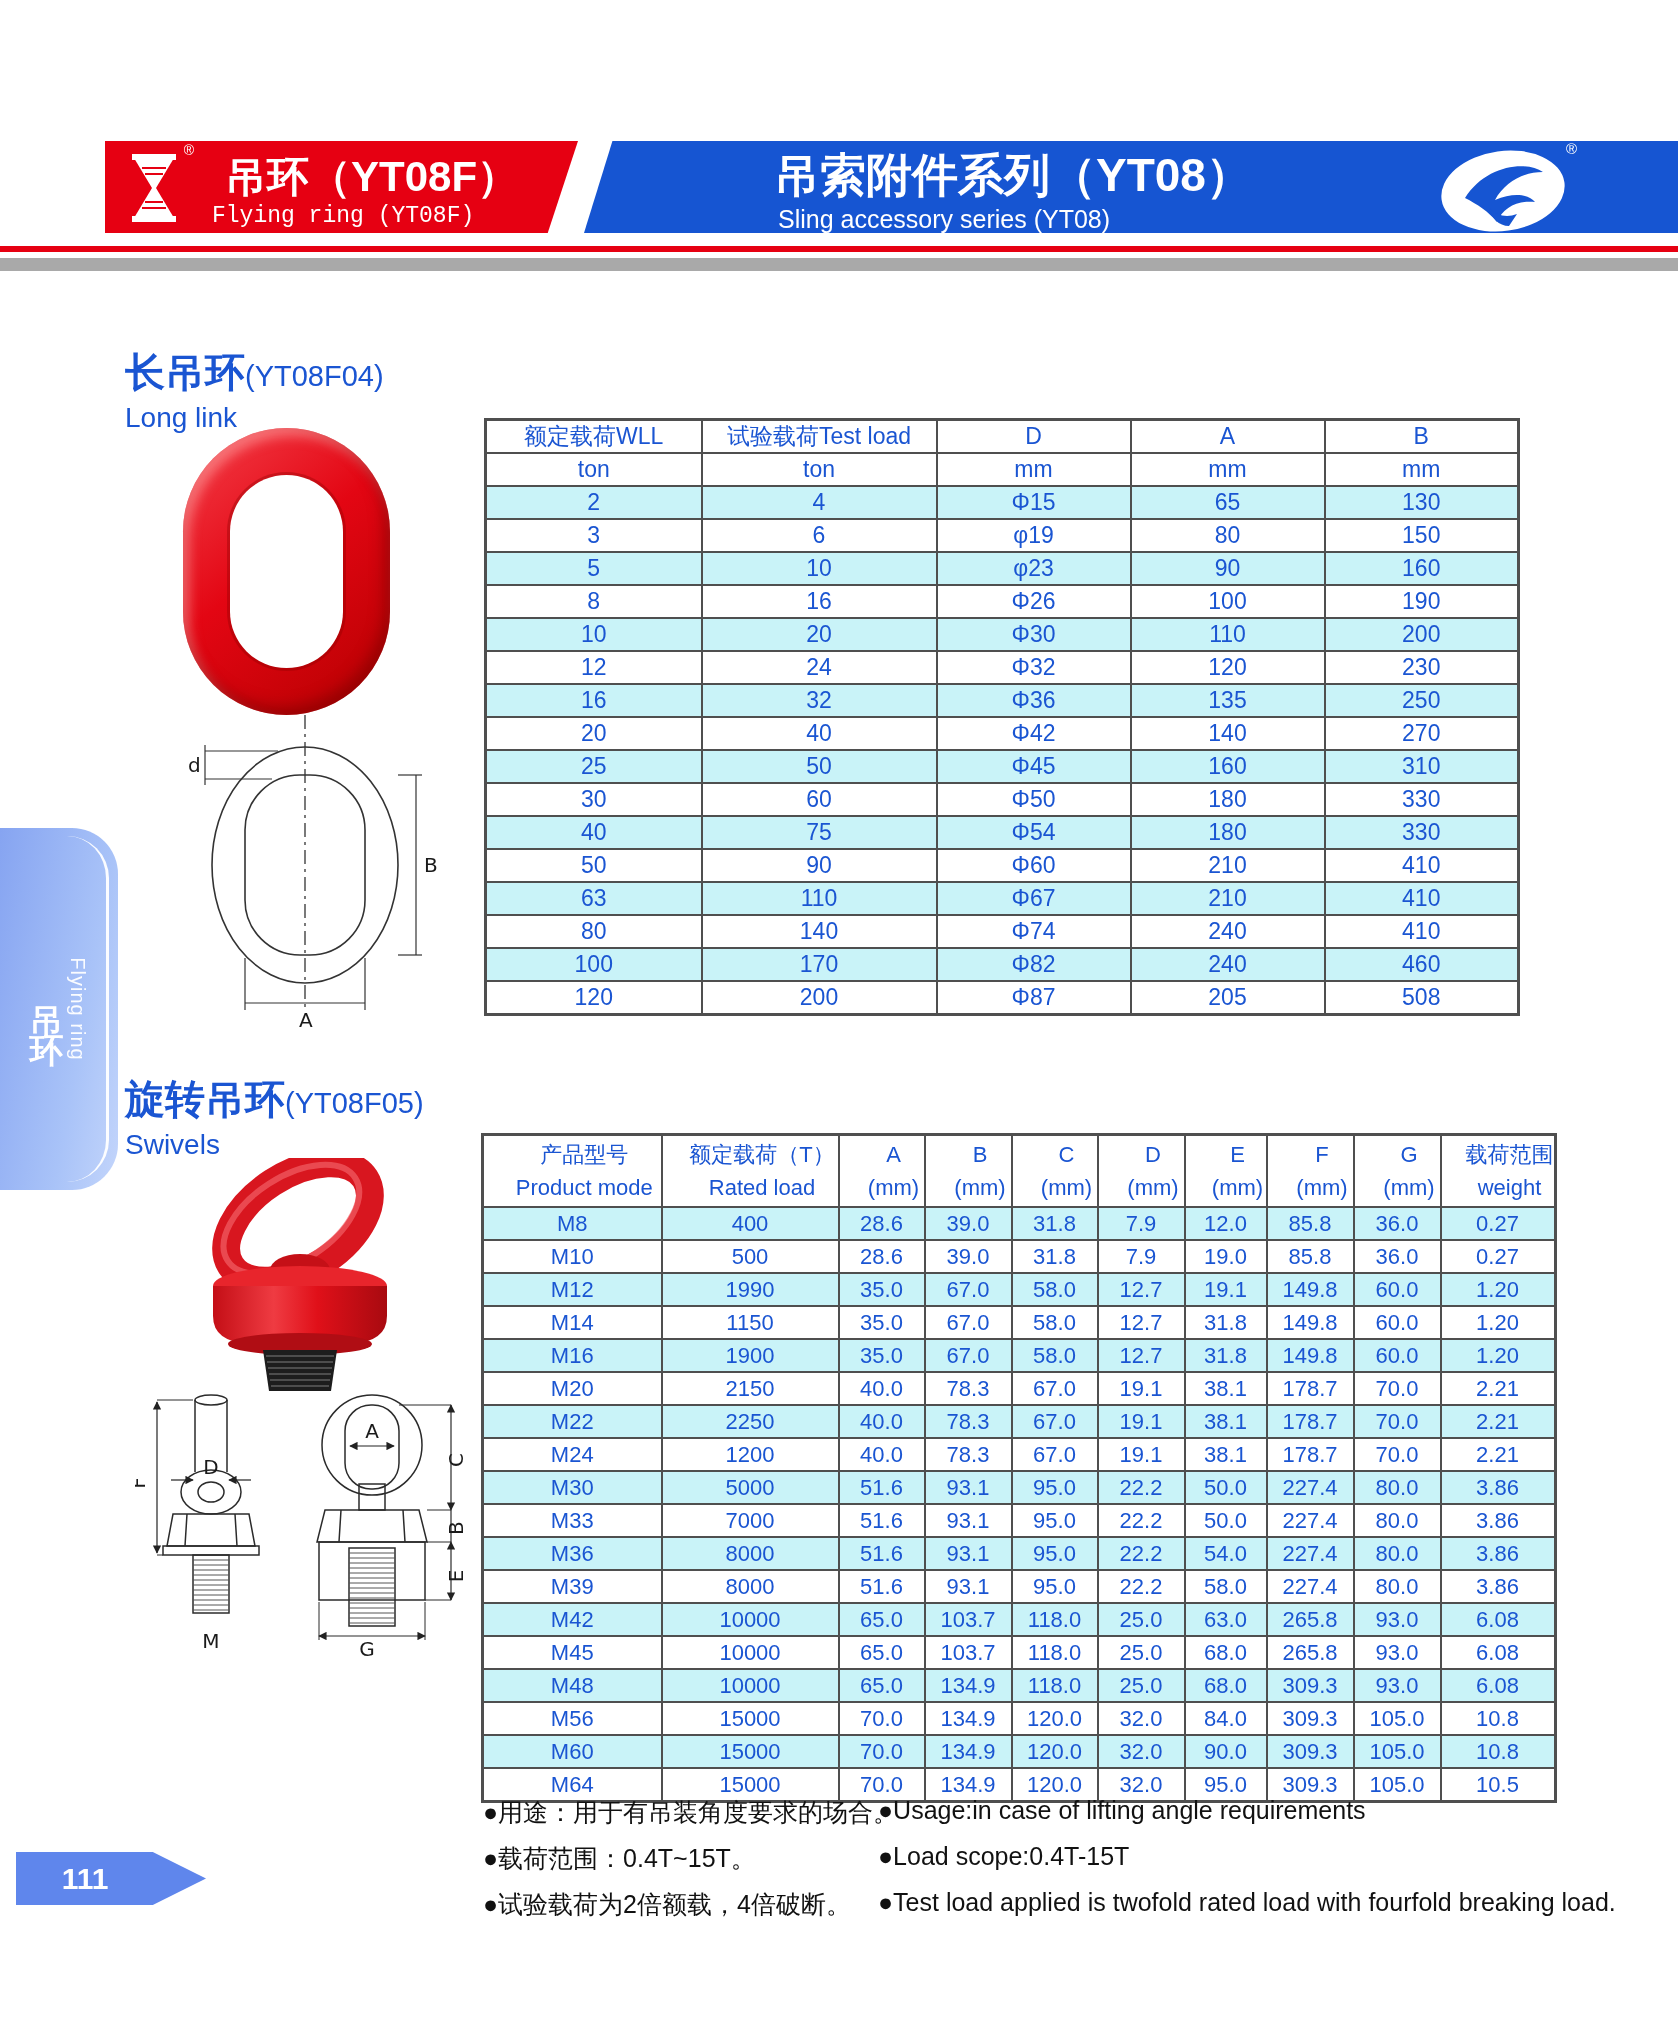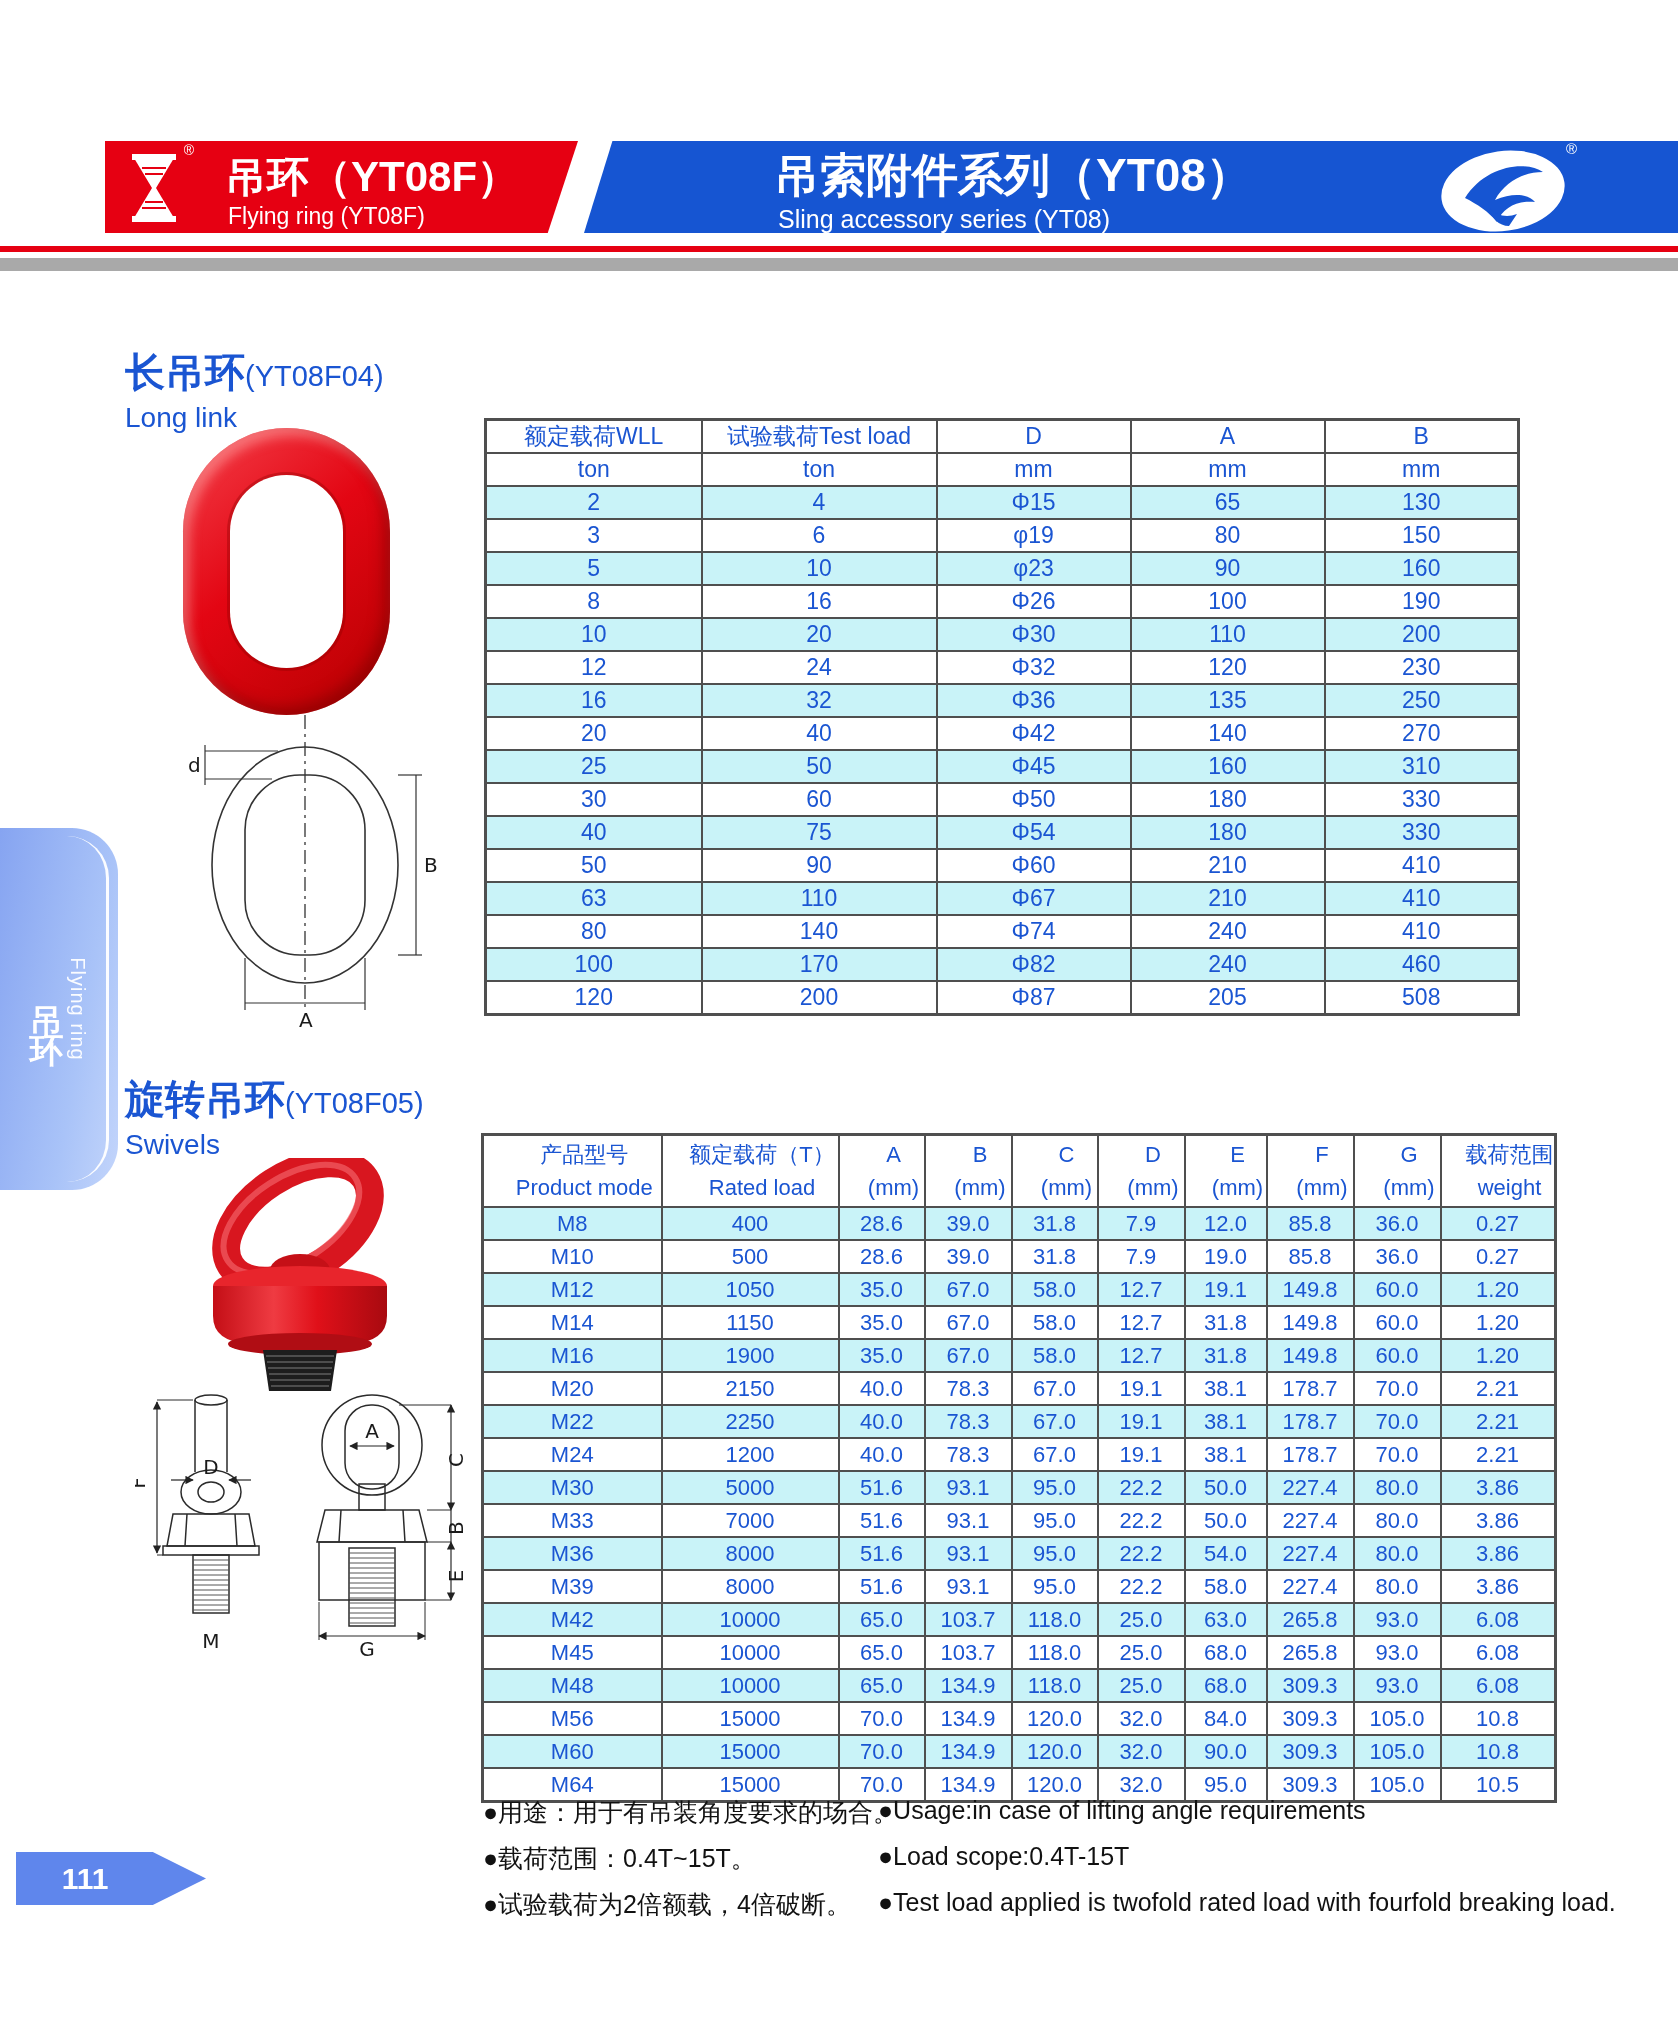--- a/index.html
+++ b/index.html
@@ -7,21 +7,21 @@
         font-family:"Liberation Sans","DejaVu Sans",sans-serif;}
 
   
   .band-red{position:absolute;left:105px;top:141px;width:473px;height:92px;
             background:#e60012;clip-path:polygon(0 0,100% 0,93.6% 100%,0 100%);}
   .band-blue{position:absolute;left:584px;top:141px;width:1094px;height:92px;
              background:#1655d2;clip-path:polygon(2.6% 0,100% 0,100% 100%,0 100%);}
   .band-zh{position:absolute;color:#fff;font-weight:bold;white-space:nowrap;}
   .band-en{position:absolute;color:#fff;white-space:nowrap;}
   .band-red .band-zh{left:120px;top:8px;font-size:42px;}
-  .band-red .band-en{left:123px;top:62px;font-size:23px;}
+  .band-red .band-en{left:107px;top:62px;font-size:23px;font-family:Liberation Mono, monospace;}
   .band-blue .band-zh{left:190px;top:4px;font-size:46px;}
   .band-blue .band-en{left:194px;top:64px;font-size:25px;}
   .logo-left{position:absolute;left:112px;top:146px;width:84px;height:84px;}
   .logo-left .reg{position:absolute;right:2px;top:-4px;color:#fff;font-size:14px;}
   .logo-right{position:absolute;left:1437px;top:146px;width:136px;height:88px;}
   .logo-right .reg{position:absolute;right:-4px;top:-6px;color:#fff;font-size:15px;}
   .rule-red{position:absolute;left:0;top:246px;width:1678px;height:6px;background:#e60012;}
   .rule-gray{position:absolute;left:0;top:258px;width:1678px;height:13px;background:#a9a9a9;}
 
   
@@ -443,21 +443,21 @@
           <td>39.0</td>
           <td>31.8</td>
           <td>7.9</td>
           <td>19.0</td>
           <td>85.8</td>
           <td>36.0</td>
           <td>0.27</td>
         </tr>
         <tr>
           <td>M12</td>
-          <td>1050</td>
+          <td>1990</td>
           <td>35.0</td>
           <td>67.0</td>
           <td>58.0</td>
           <td>12.7</td>
           <td>19.1</td>
           <td>149.8</td>
           <td>60.0</td>
           <td>1.20</td>
         </tr>
         <tr>

